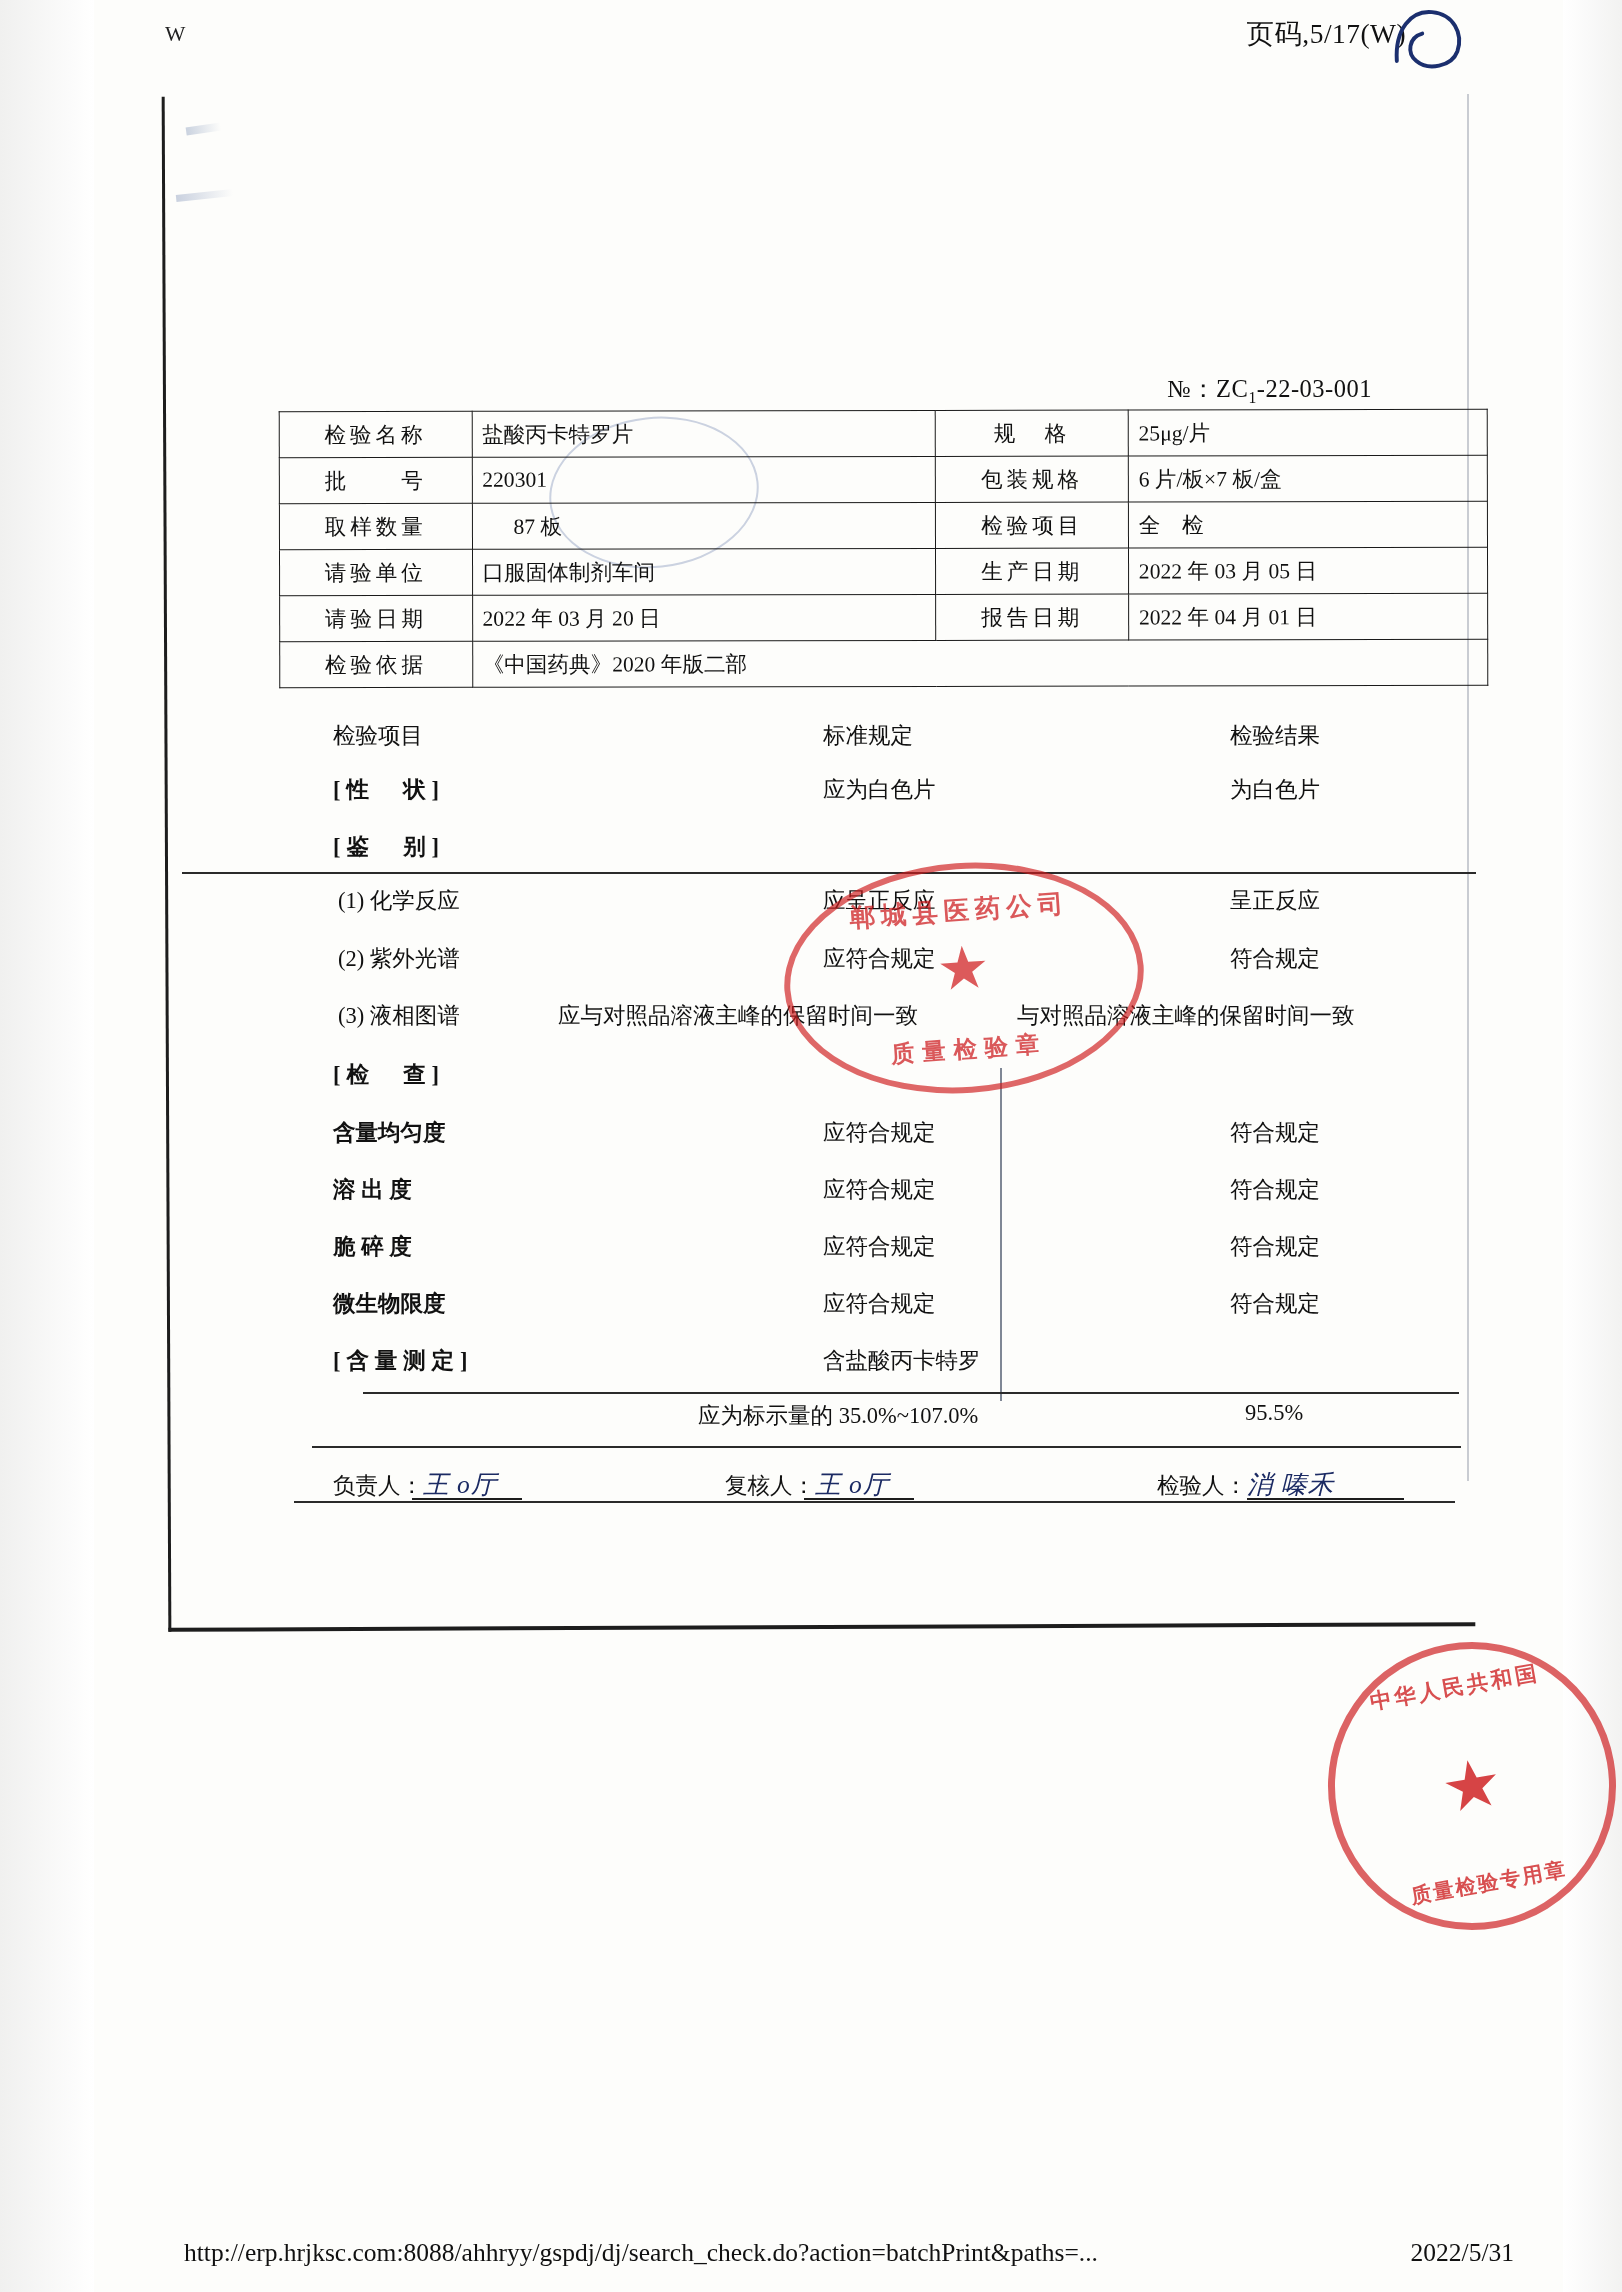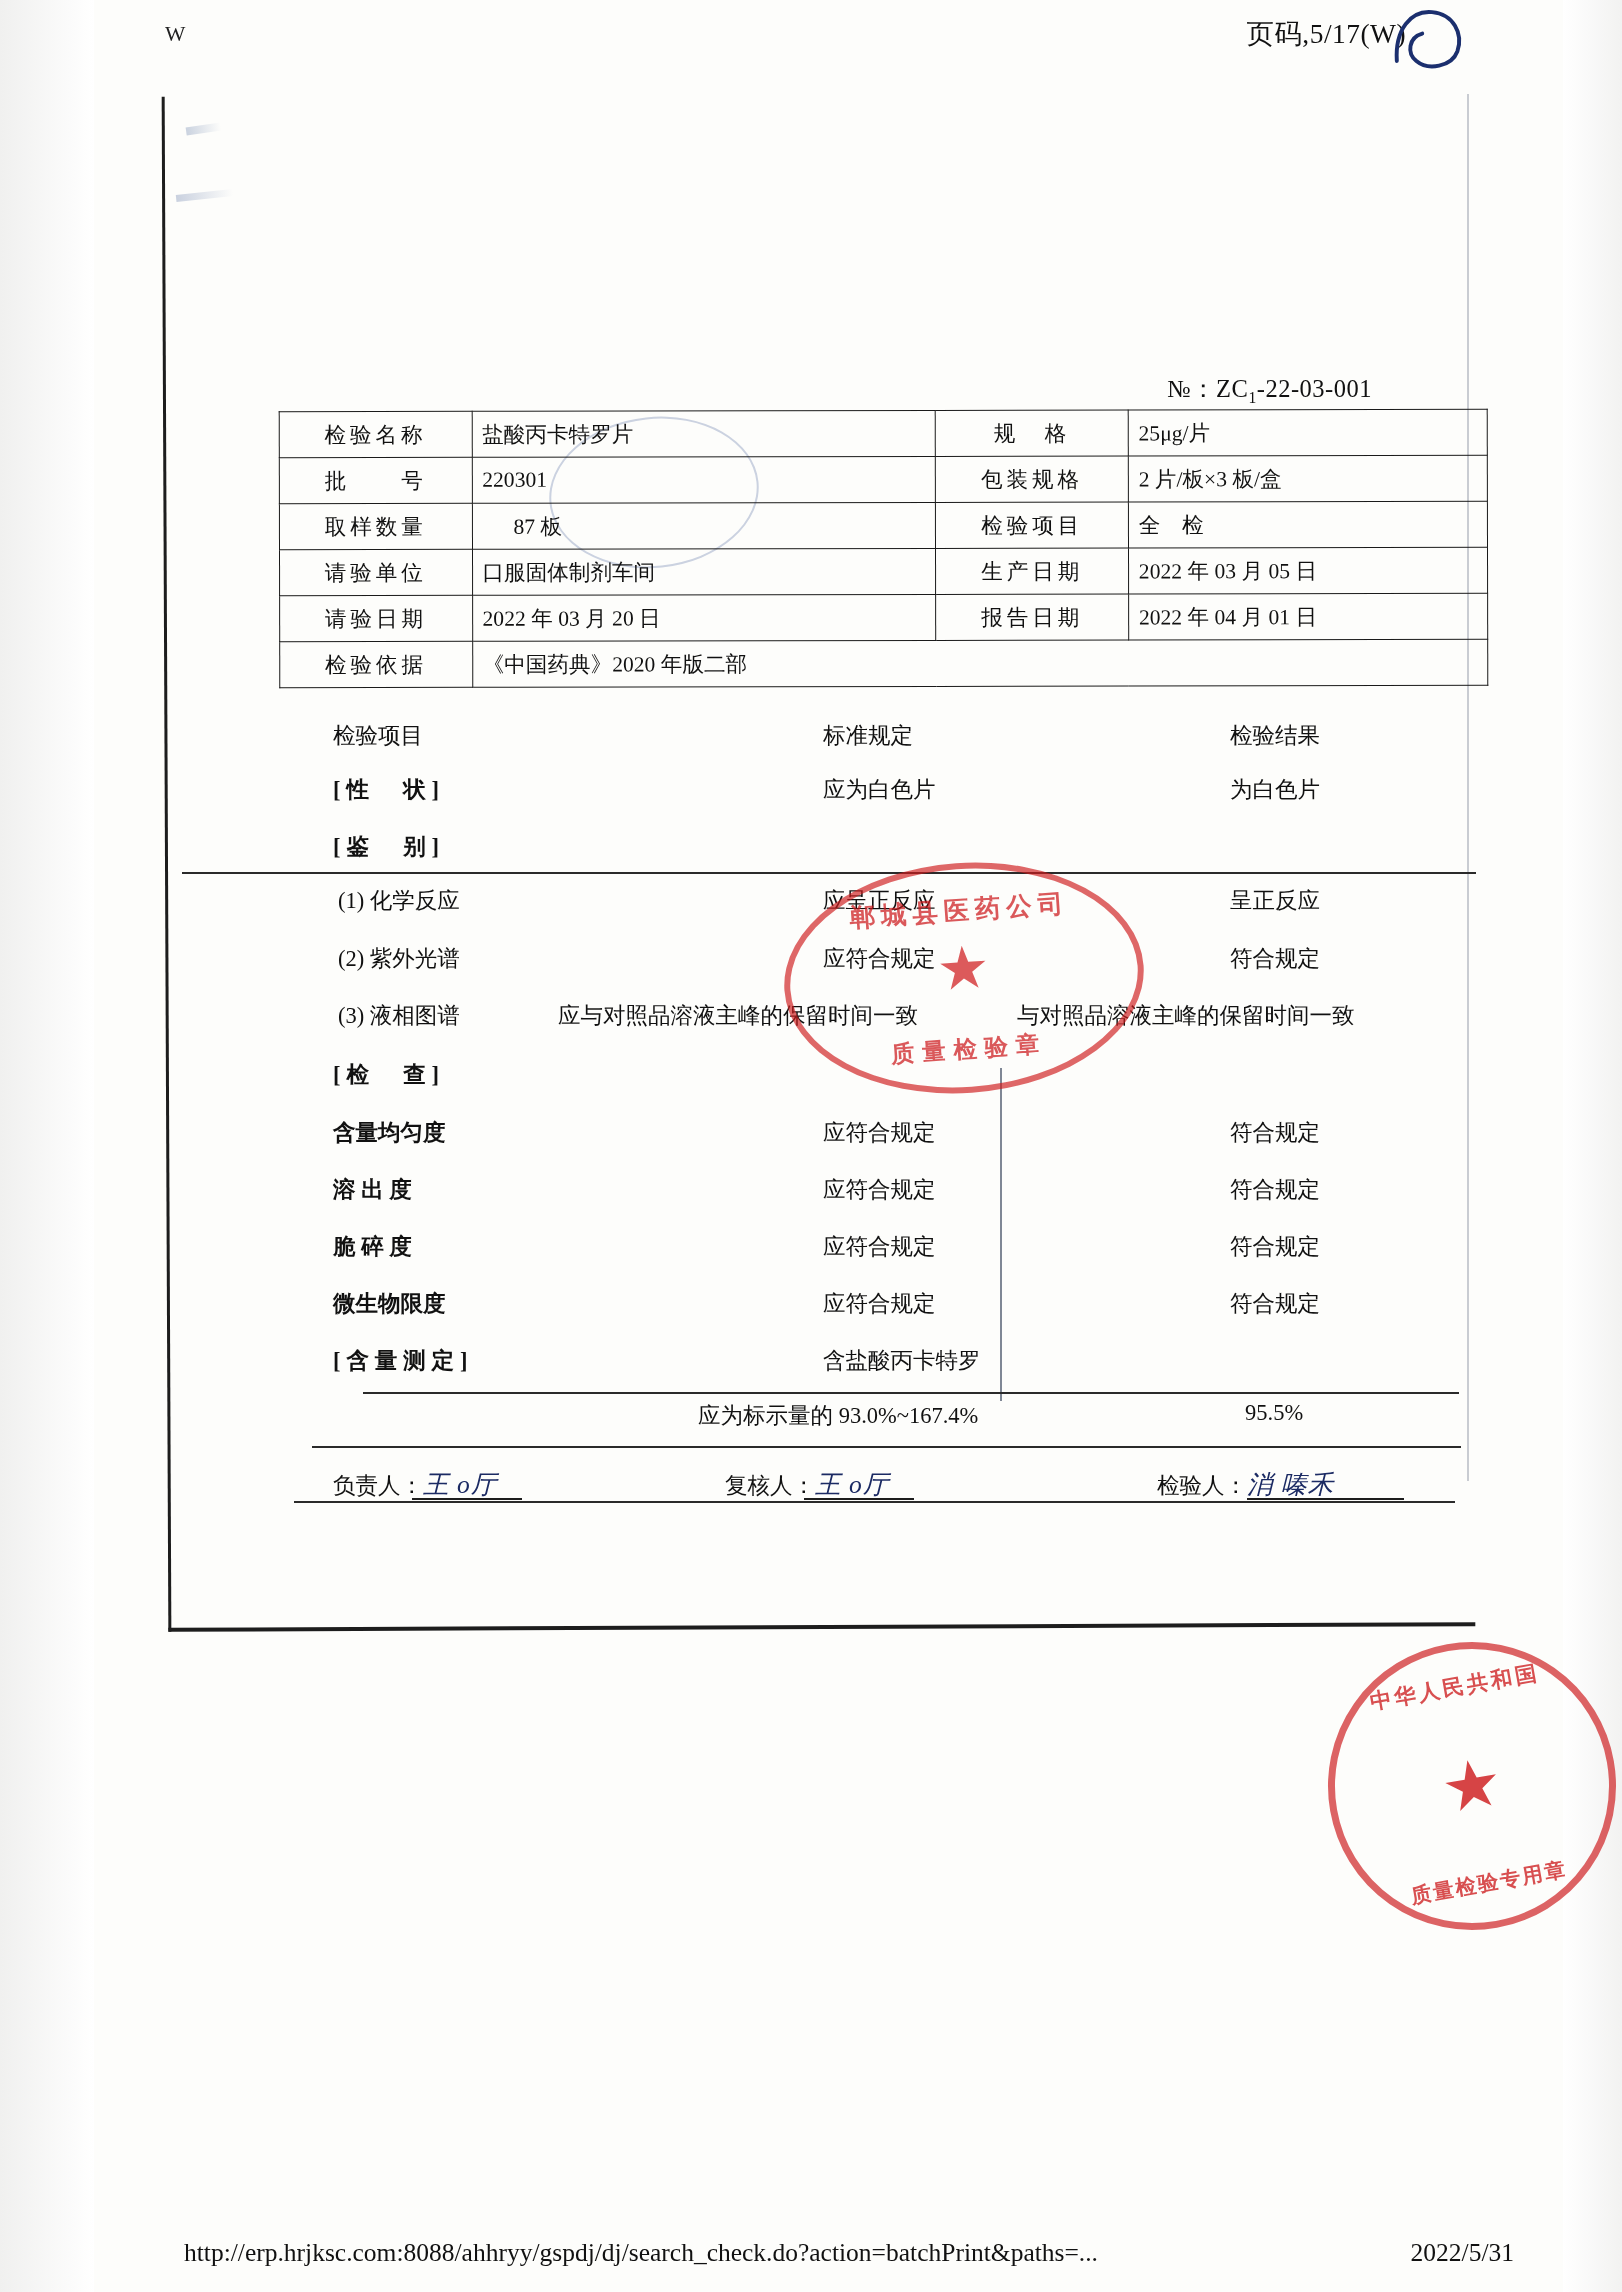--- a/index.html
+++ b/index.html
@@ -338,21 +338,21 @@
         <tr>
       <td class="lbl">检验名称</td>
       <td class="val">盐酸丙卡特罗片</td>
       <td class="lbl">规　格</td>
       <td class="val-wide">25μg/片</td>
     </tr>
     <tr>
       <td class="lbl">批　　号</td>
       <td class="val">220301</td>
       <td class="lbl">包装规格</td>
-      <td class="val-wide">2 片/板×3 板/盒</td>
+      <td class="val-wide">6 片/板×7 板/盒</td>
     </tr>
     <tr>
       <td class="lbl">取样数量</td>
       <td class="val center">87 板</td>
       <td class="lbl">检验项目</td>
       <td class="val-wide">全　检</td>
     </tr>
     <tr>
       <td class="lbl">请验单位</td>
       <td class="val">口服固体制剂车间</td>
@@ -408,21 +408,21 @@
   <div class="res col-std" style="top:1231px">应符合规定</div>
   <div class="res col-res" style="top:1231px">符合规定</div>
 
   <div class="res col-item" style="top:1288px">微生物限度</div>
   <div class="res col-std" style="top:1288px">应符合规定</div>
   <div class="res col-res" style="top:1288px">符合规定</div>
 
   <div class="res col-item bracket" style="top:1345px">[含量测定]</div>
   <div class="res col-std" style="top:1345px">含盐酸丙卡特罗</div>
 
-  <div class="res" style="left:698px; top:1400px">应为标示量的 93.0%~167.4%</div>
+  <div class="res" style="left:698px; top:1400px">应为标示量的 35.0%~107.0%</div>
   <div class="res" style="left:1245px; top:1400px">95.5%</div>
 
   <div class="vline vline1"></div>
 
   <div class="hr hr1"></div>
   <div class="hr hr2"></div>
   <div class="hr hr3"></div>
   <div class="hr hr4"></div>
 
 

